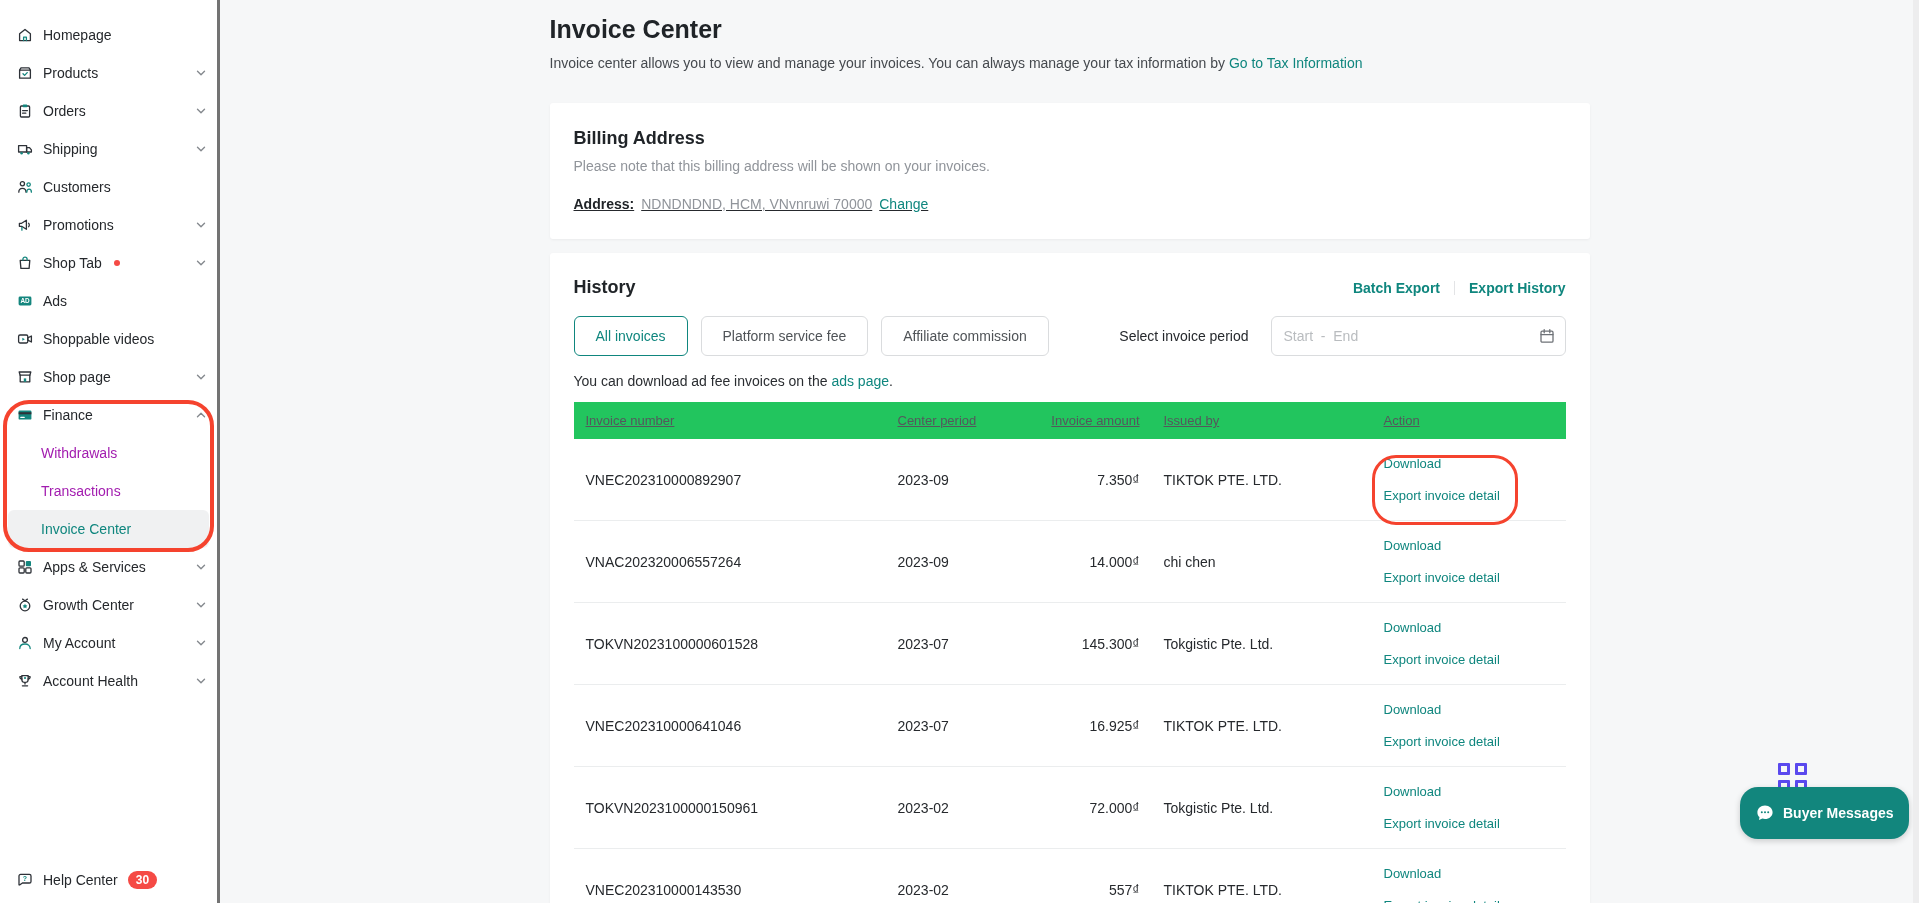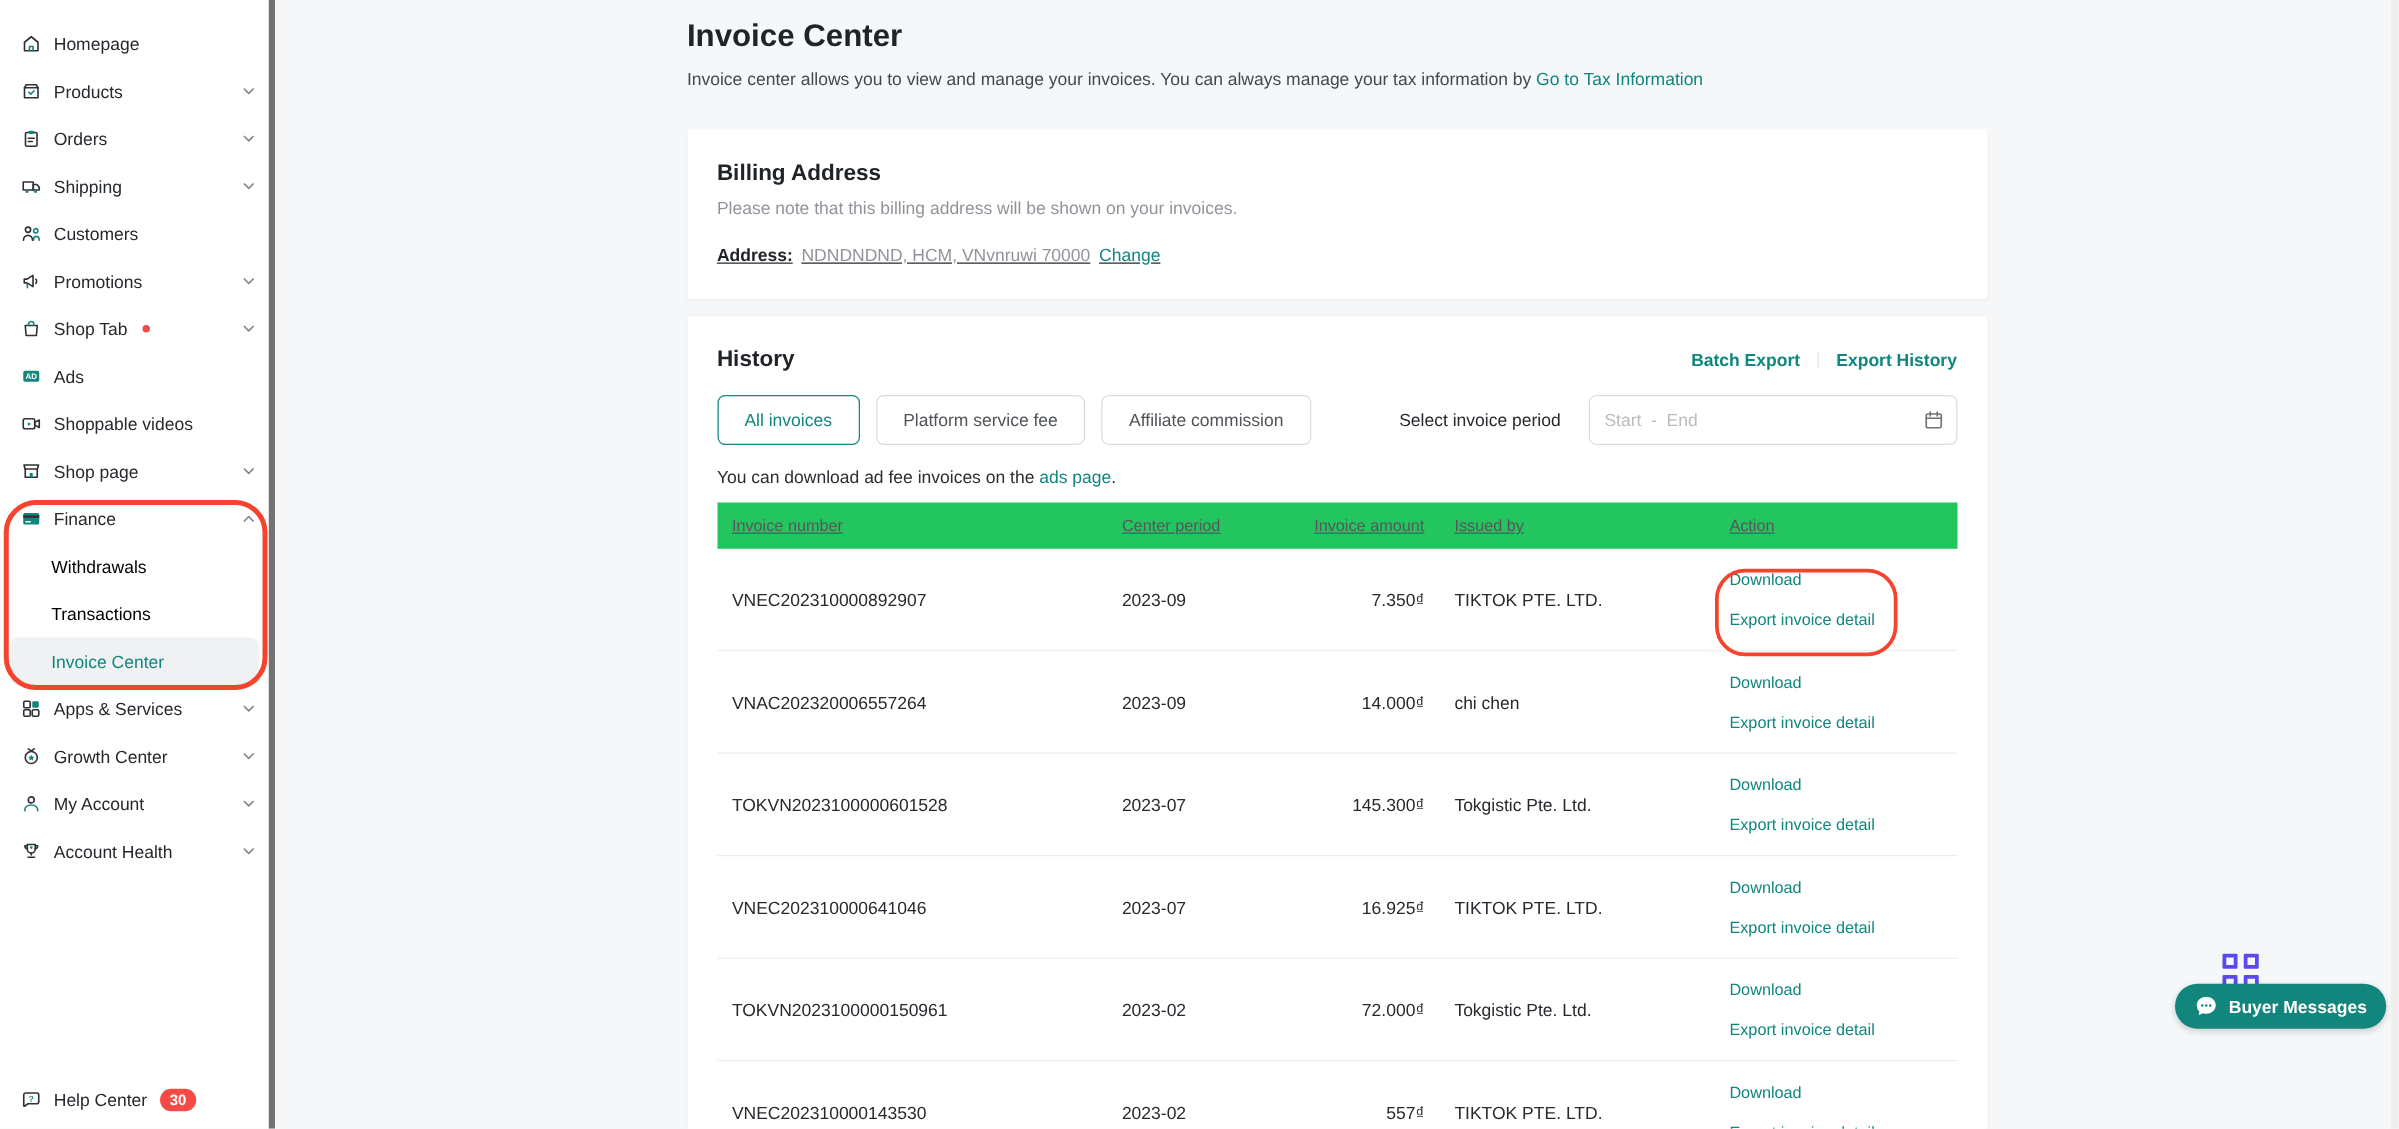--- a/index.html
+++ b/index.html
@@ -6,32 +6,32 @@
   html,body { width:1919px; height:903px; overflow:hidden; }
   body {
     font-family:"Liberation Sans","DejaVu Sans",sans-serif;
     background:#f6f7f8; color:#26292d; position:relative;
   }
   a { text-decoration:none; cursor:pointer; }
 
   
   .sidebar {
     position:absolute; left:0; top:0; width:220px; height:903px;
-    background:#fff; border-right:5px solid #737373; z-index:5;
+    background:#fff; border-right:3px solid #737373; z-index:5;
   }
   .menu { padding-top:16px; }
   .s-item {
     height:38px; display:flex; align-items:center; gap:10px;
     padding:0 10px 0 17px; font-size:14px; color:#25282c; cursor:pointer;
     position:relative;
   }
   .s-item .lbl { white-space:nowrap; }
   .s-item .chev { margin-left:auto; display:flex; }
   .chev.up { transform:rotate(180deg); }
-  .s-item.sub { padding-left:41px; color:#000000; }
+  .s-item.sub { padding-left:41px; color:#a21caf; }
   .s-item.selected {
     margin:0 8px; padding-left:33px; border-radius:6px;
     background:#f0f1f2; color:#0f867e;
   }
   .ic { flex:0 0 16px; }
   .red-dot { width:6px; height:6px; border-radius:50%; background:#f54a45; margin-left:2px; }
   .help-row {
     position:absolute; left:17px; bottom:14px; display:flex;
     align-items:center; gap:10px; font-size:14px; color:#25282c; cursor:pointer;
   }
@@ -95,21 +95,21 @@
   .tbody-row { height:82px; border-bottom:1px solid #ebedee; font-size:14px; color:#26292d; }
   .c1 { padding-left:12px; }
   .c2 { padding-left:12px; }
   .c3 { text-align:right; }
   .c4 { padding-left:24px; }
   .c5 { padding-left:0; }
   .action-cell { display:flex; flex-direction:column; gap:13px; font-size:13px; line-height:19px; }
 
   
   .chat-pill {
-    position:absolute; left:1740px; top:787px; height:36px; border-radius:18px;
+    position:absolute; left:1740px; top:787px; height:52px; border-radius:18px;
     background:#12867d; color:#fff; display:flex; align-items:center; gap:8px;
     padding:0 15px; font-size:14px; font-weight:bold; cursor:pointer; z-index:12;
     box-shadow:0 2px 6px rgba(0,0,0,.18);
   }
   .grid-widget {
     position:absolute; left:1778px; top:763px; width:31px; height:31px; z-index:11;
     display:grid; grid-template-columns:12px 12px; grid-template-rows:12px 12px;
     gap:5px; cursor:pointer;
   }
   .grid-widget span { border:3px solid #5a49ee; border-radius:1px; }

